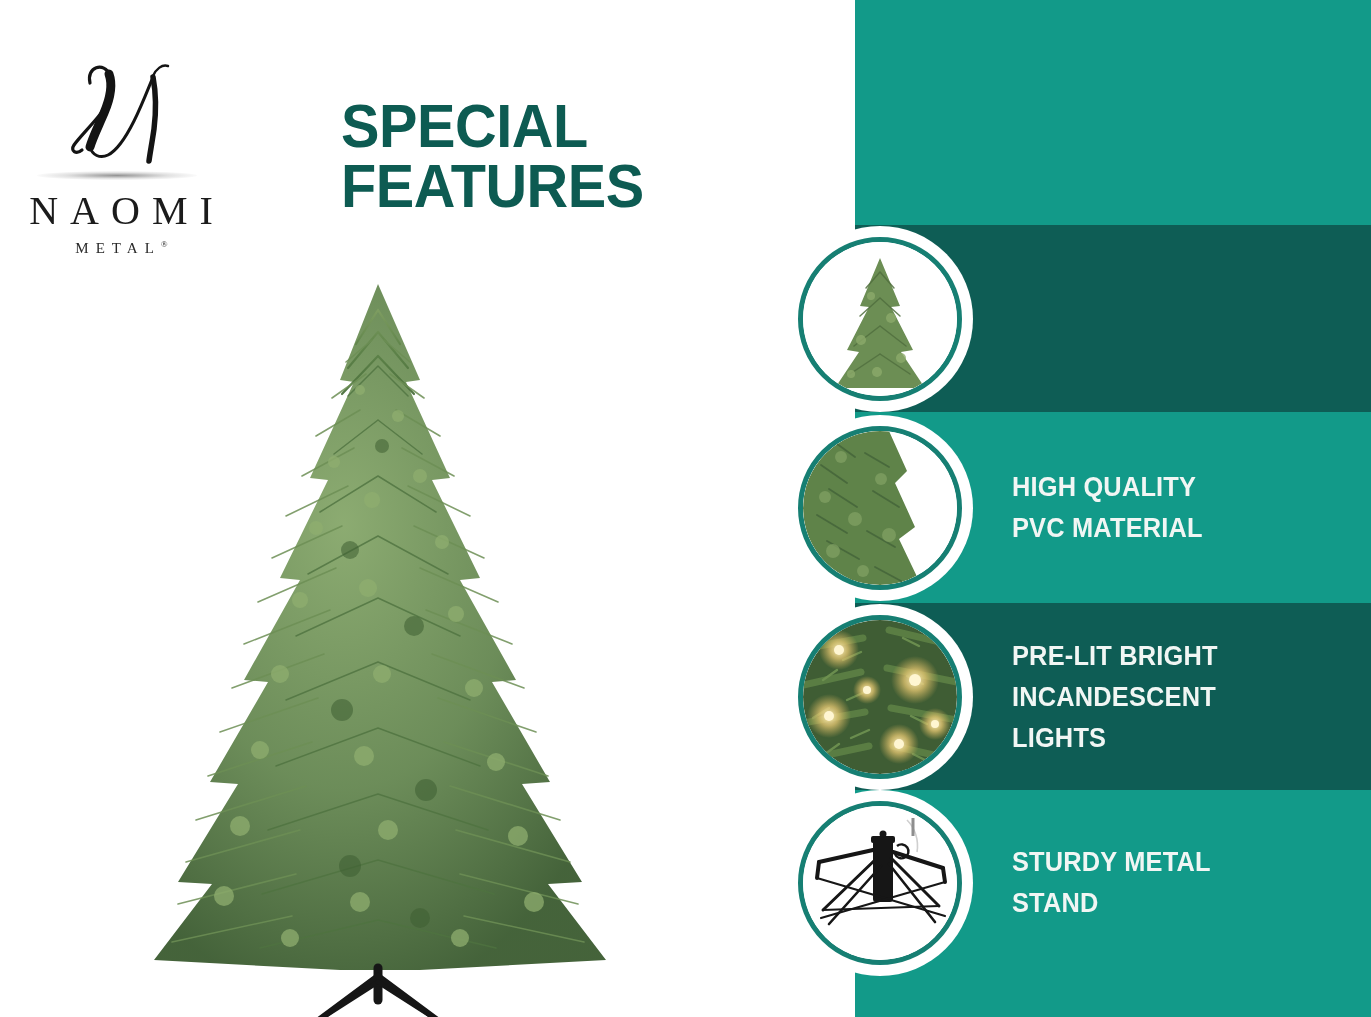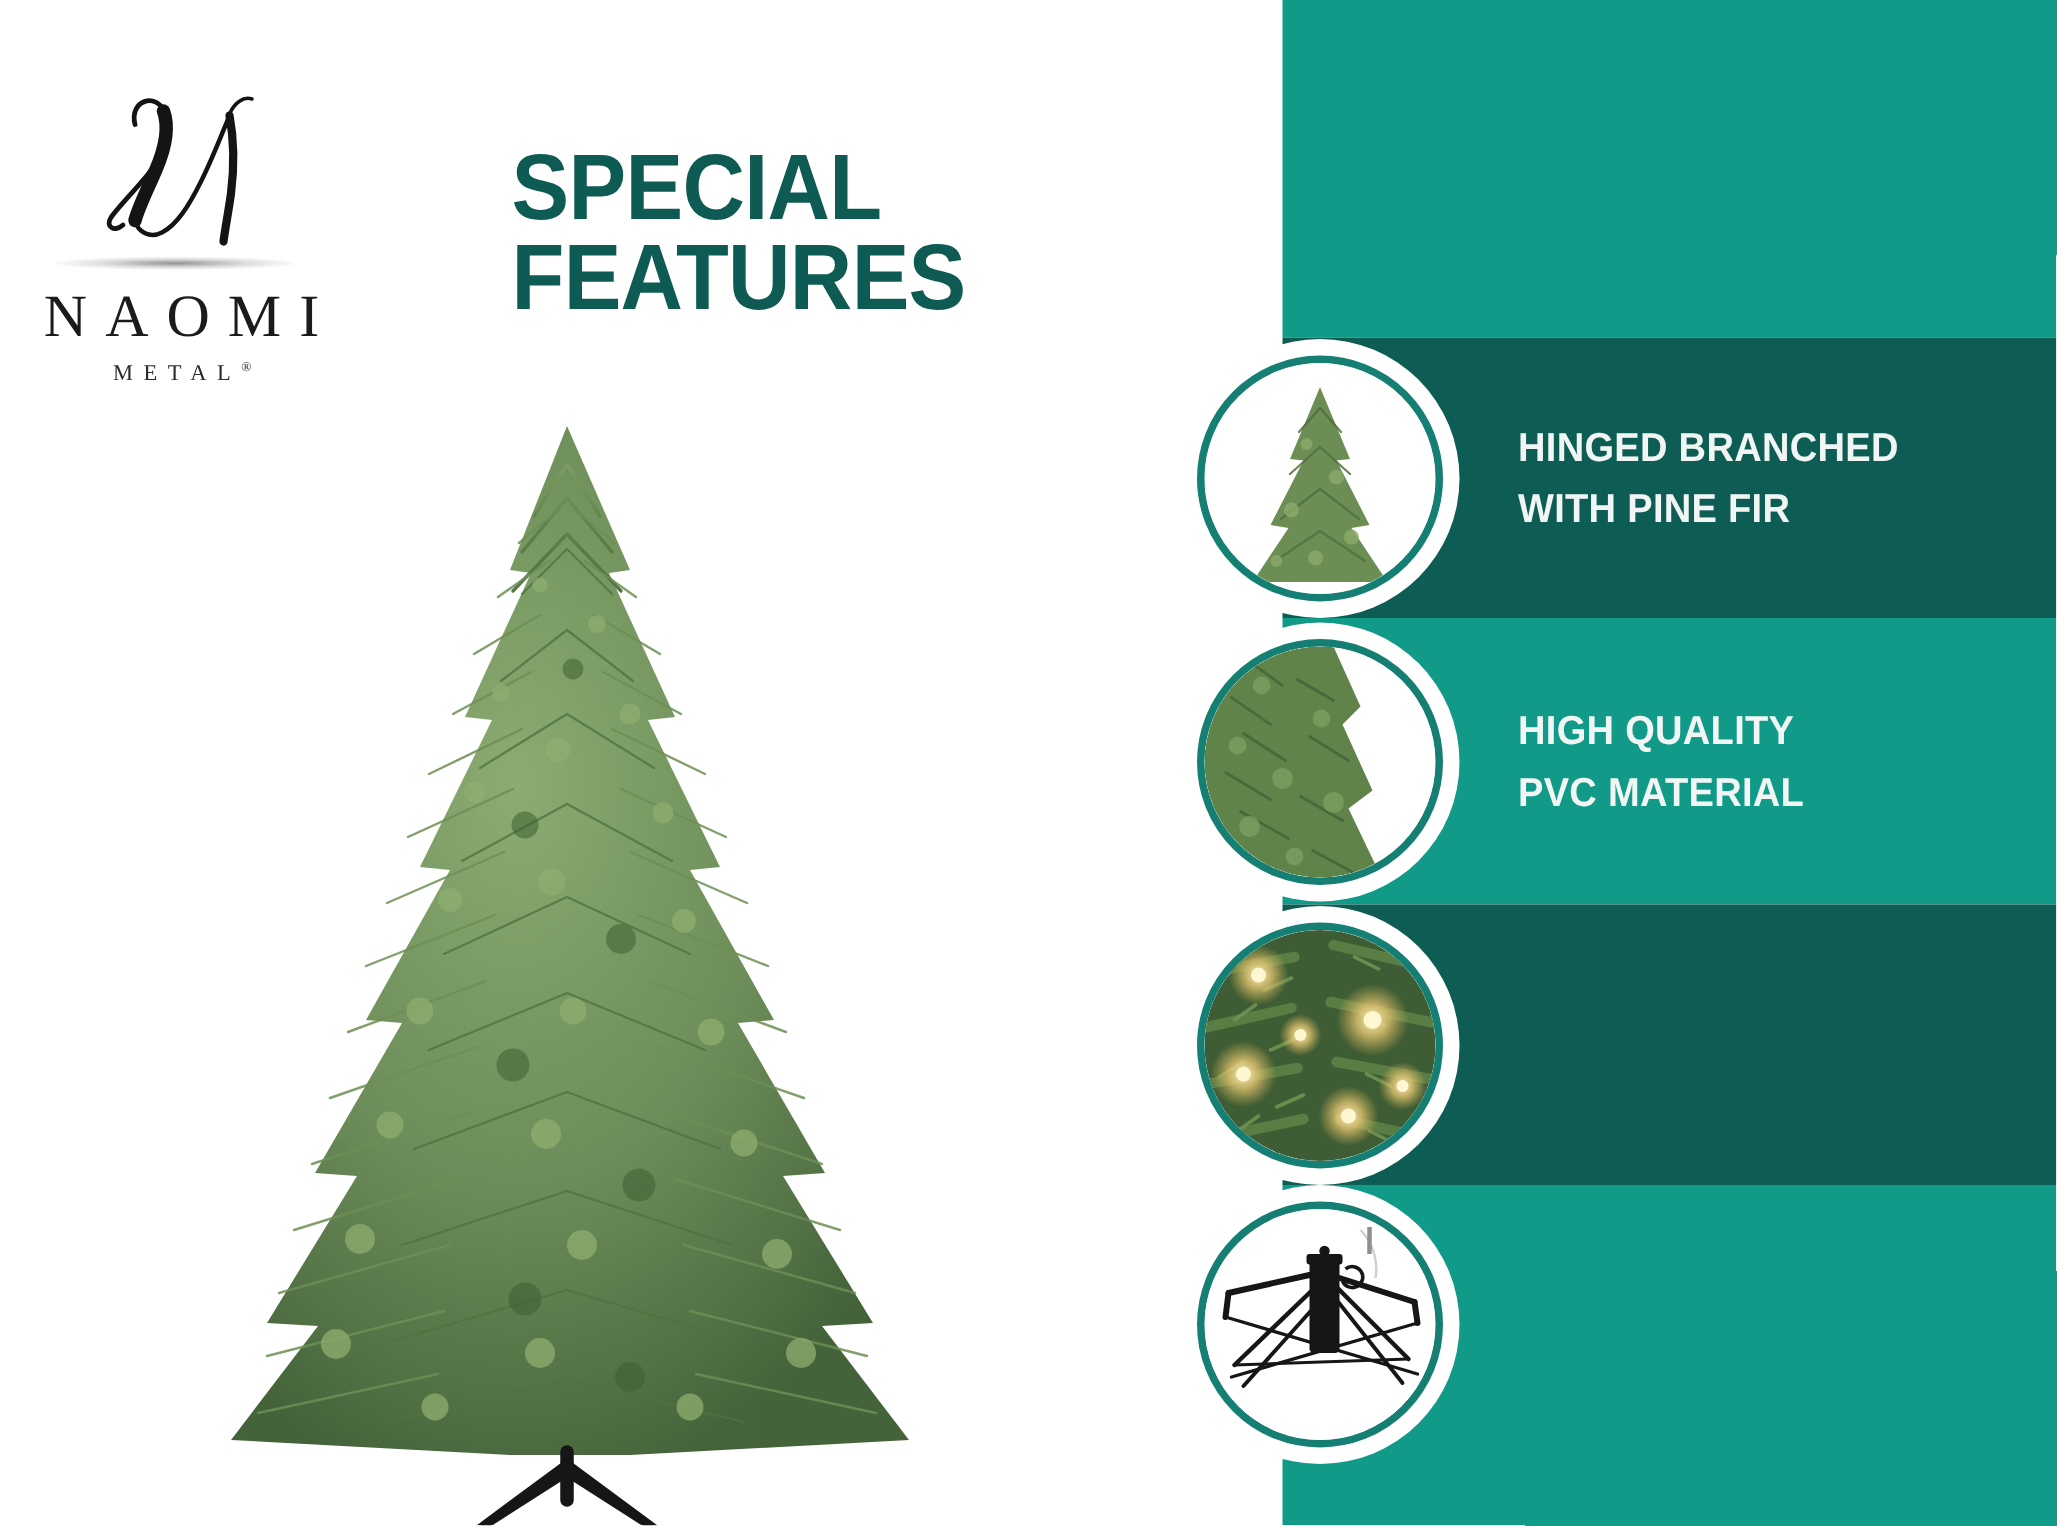--- a/index.html
+++ b/index.html
@@ -311,24 +311,20 @@
                   <circle cx="88" cy="76" r="5"></circle>
                 <circle cx="58" cy="98" r="5"></circle>
                   <circle cx="98" cy="116" r="5"></circle>
                 <circle cx="74" cy="130" r="5"></circle>
                   <circle cx="48" cy="132" r="4"></circle>
               </g>
             </svg>
           </div>
         </div>
       </div>
-      <div class="feature-label">
-        <span class="ln">HINGED BRANCHED</span>
-        <span class="ln">WITH PINE FIR</span>
-      </div>
     </div>
 
     <div class="feature-row" id="feature-row-1">
       <div class="feature-thumb">
         <div class="ring">
           <div class="thumb-art">
             <svg viewBox="0 0 154 154" width="154" height="154">
               <rect width="154" height="154" fill="#ffffff"></rect>
               <path d="M0 0 L86 0 L104 40 L92 52 L112 96 L96 108 L118 154 L0 154 Z" fill="#5f8349"></path>
               <g stroke="#45653a" stroke-width="1.8" stroke-linecap="round" opacity=".85">
@@ -389,20 +385,25 @@
                 <circle cx="36" cy="30" r="5"></circle>
                   <circle cx="26" cy="96" r="5"></circle>
                 <circle cx="112" cy="60" r="6"></circle>
                   <circle cx="96" cy="124" r="5"></circle>
                 <circle cx="64" cy="70" r="4"></circle>
                   <circle cx="132" cy="104" r="4"></circle>
               </g>
             </svg>
           </div>
         </div>
+      </div>
+      <div class="feature-label">
+        <span class="ln">PRE-LIT BRIGHT</span>
+        <span class="ln">INCANDESCENT</span>
+        <span class="ln">LIGHTS</span>
       </div>
     </div>
 
     <div class="feature-row" id="feature-row-3">
       <div class="feature-thumb">
         <div class="ring">
           <div class="thumb-art">
             <svg viewBox="0 0 154 154" width="154" height="154">
               <rect width="154" height="154" fill="#ffffff"></rect>
               <path d="M104 14 C112 22, 116 34, 114 46" fill="none" stroke="#cfcfcf" stroke-width="1.6"></path>
@@ -421,16 +422,20 @@
                 <path d="M78 60 L26 118" stroke-width="2.6"></path>
                 <path d="M86 58 L132 116" stroke-width="2.6"></path>
                 <path d="M14 72 L142 110" stroke-width="2.2"></path>
                 <path d="M142 76 L18 112" stroke-width="2.2"></path>
                 <path d="M20 104 L136 100" stroke-width="2"></path>
               </g>
             </svg>
           </div>
         </div>
       </div>
+      <div class="feature-label">
+        <span class="ln">STURDY METAL</span>
+        <span class="ln">STAND</span>
+      </div>
     </div>
 
   </div>
 </div>
 
 </body></html>

